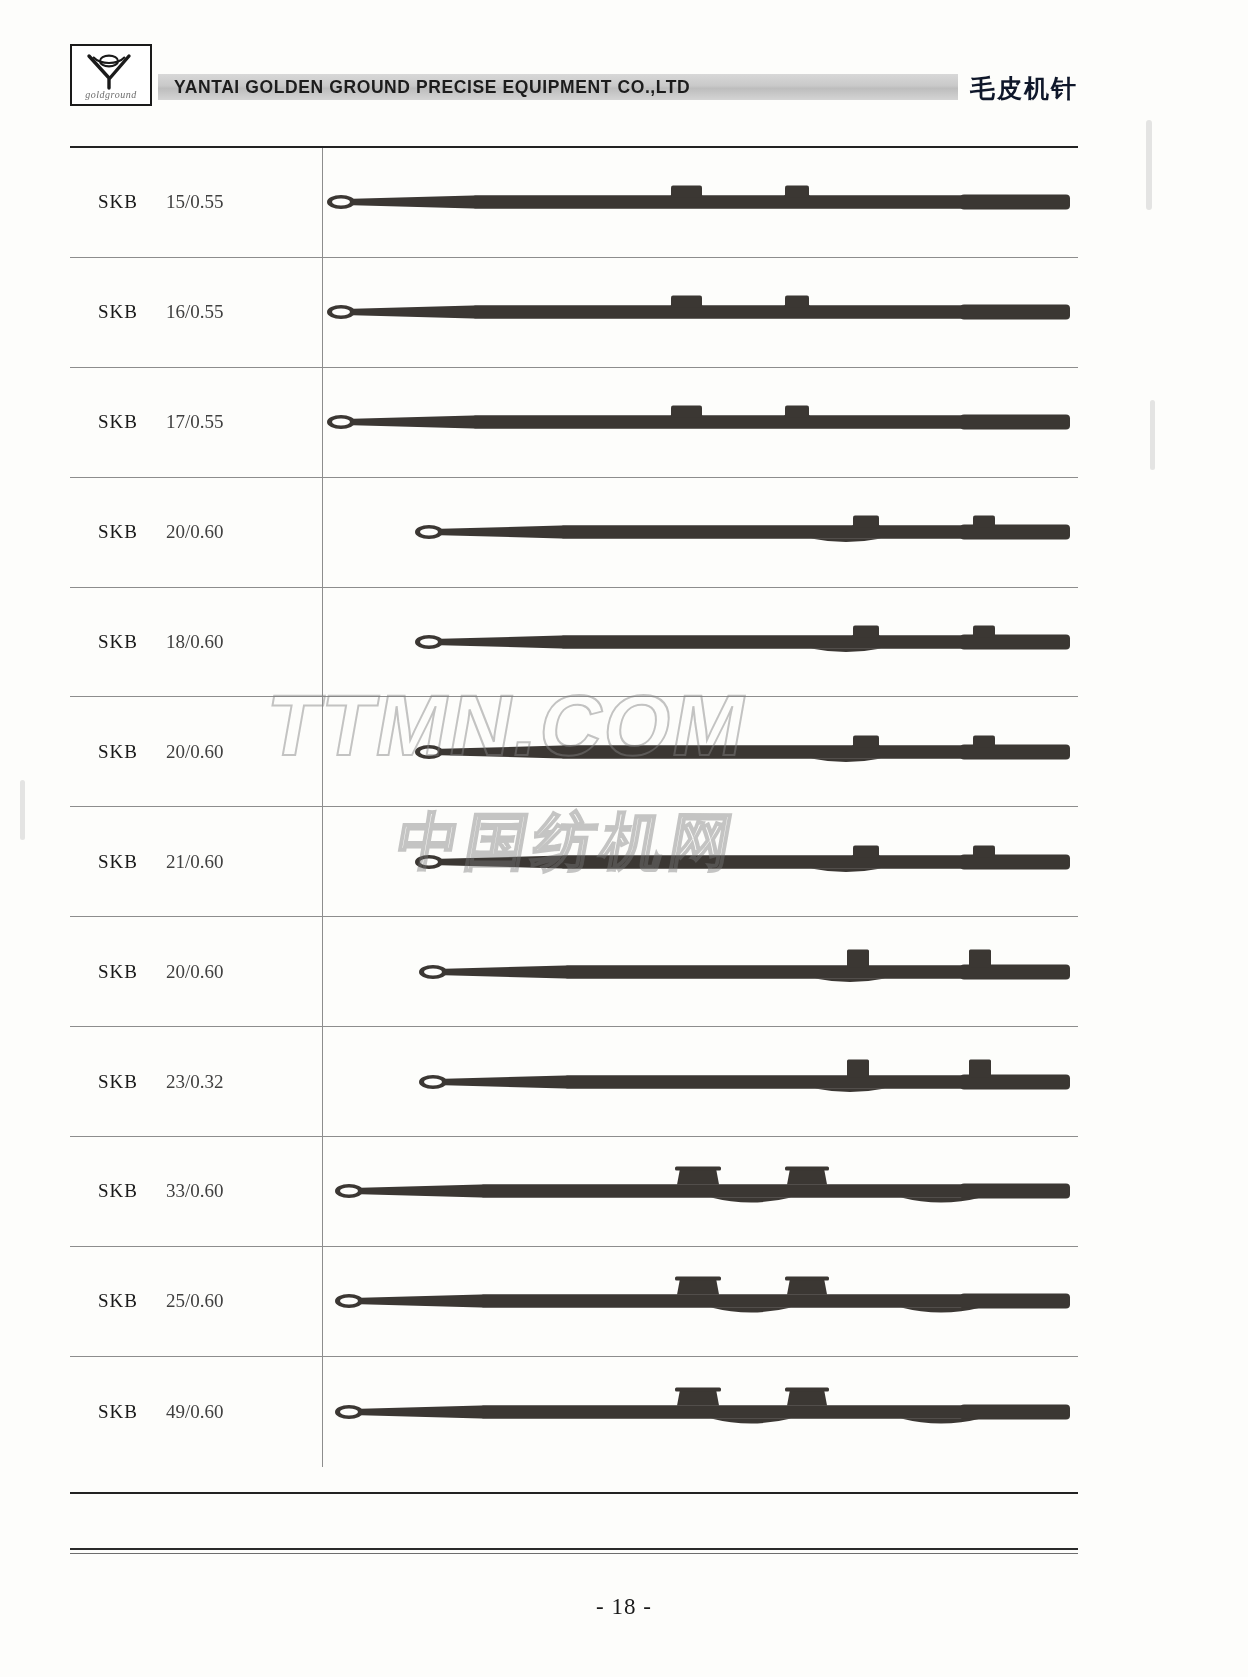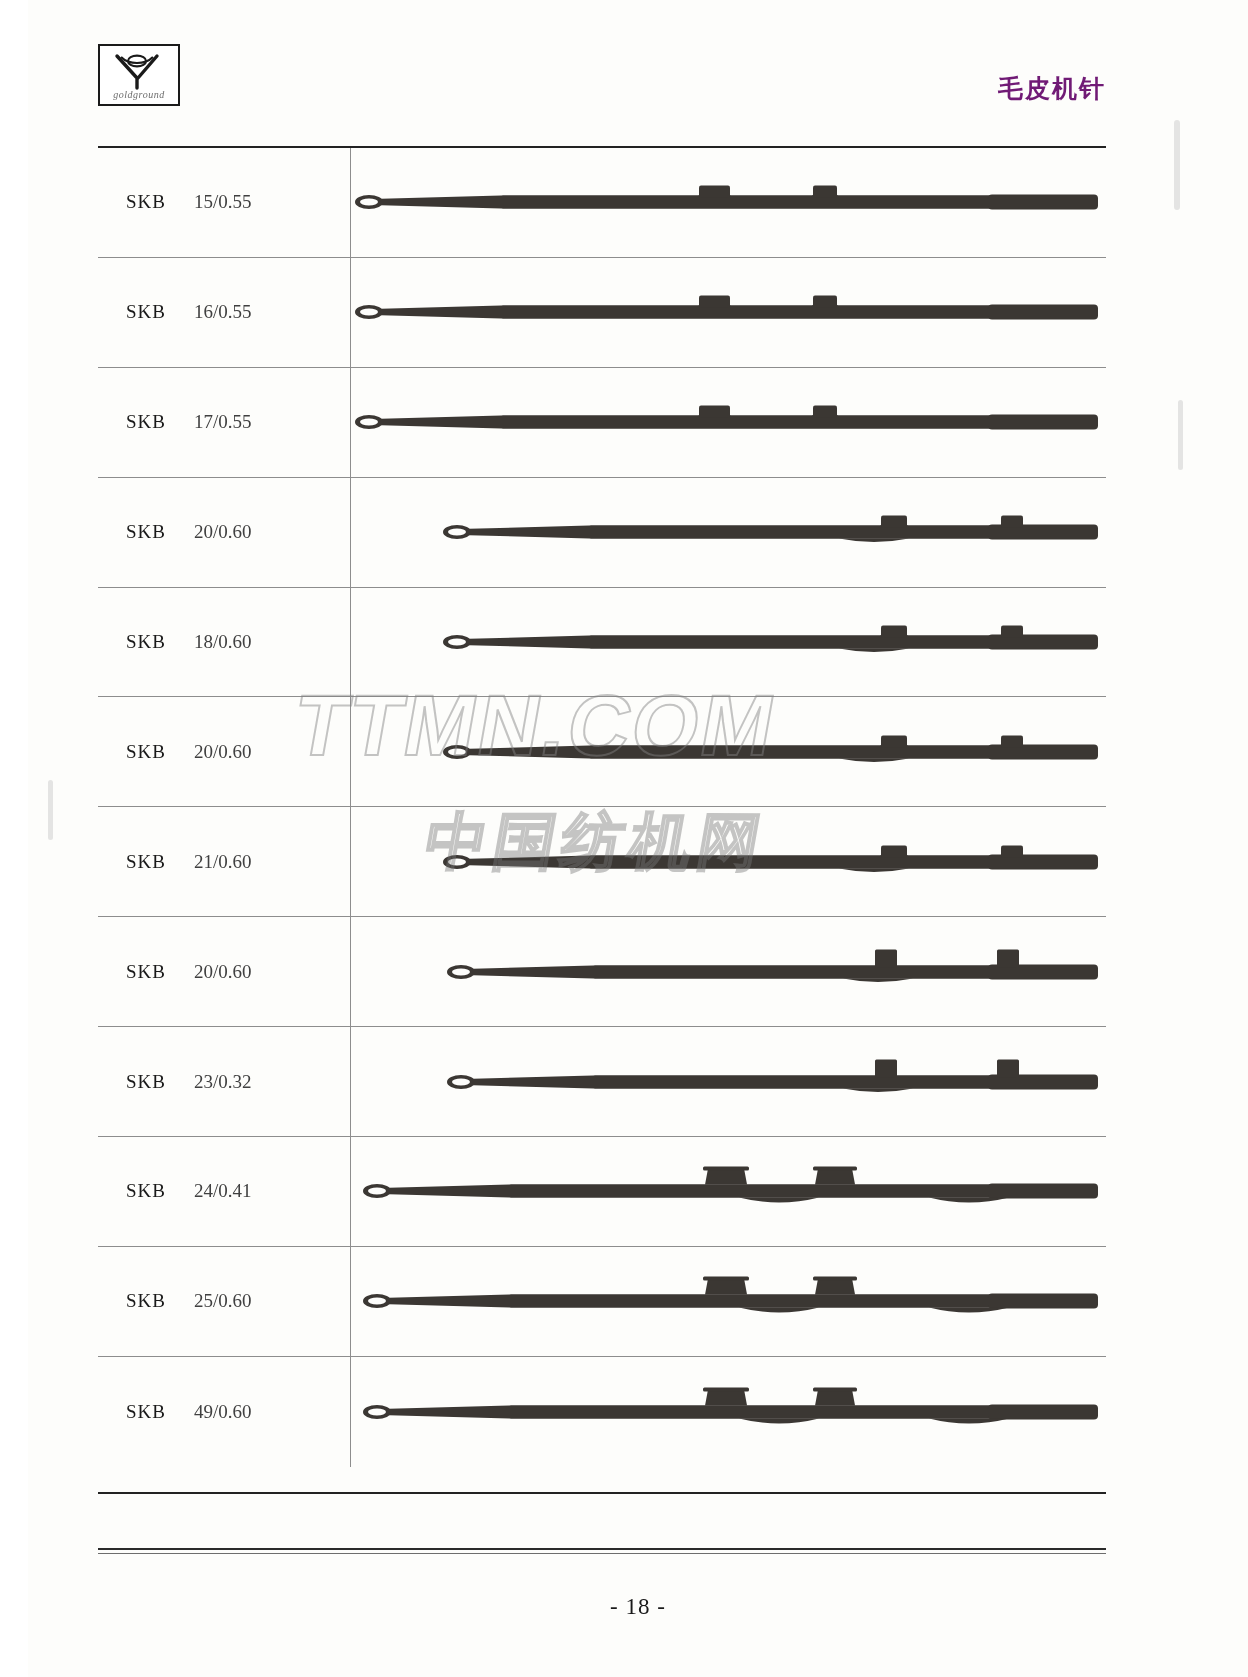--- a/index.html
+++ b/index.html
@@ -12,21 +12,20 @@
     height: 1677px;
     position: relative;
     font-family: "Liberation Serif", serif;
     overflow: hidden;
   }
 
   .page {
     position: absolute;
     inset: 0;
     background: #fdfdfb;
-    margin-left: 28px;
   }
 
   
   .header {
     position: absolute;
     left: 70px;
     top: 44px;
     width: 1008px;
     height: 62px;
   }
@@ -80,21 +79,21 @@
     white-space: nowrap;
   }
   .header-cn {
     position: absolute;
     right: 0;
     top: 28px;
     font-family: "DejaVu Sans", sans-serif;
     font-weight: bold;
     font-size: 25px;
     letter-spacing: 2px;
-    color: #701a75;
+    color: #0f172a;
     white-space: nowrap;
   }
 
   
   .table {
     position: absolute;
     left: 70px;
     top: 146px;
     width: 1008px;
     height: 1348px;
@@ -232,20 +231,23 @@
     <div class="logo-box">
       <svg class="logo-mark" width="56" height="40" viewBox="0 0 56 40">
         <path d="M6 4 L26 26 L26 36" stroke="#1a1a1a" stroke-width="3.4" fill="none" stroke-linecap="round"></path>
         <path d="M46 4 L27 26" stroke="#1a1a1a" stroke-width="3.4" fill="none" stroke-linecap="round"></path>
         <path d="M10 5 C18 13, 34 13, 42 5" stroke="#1a1a1a" stroke-width="2.2" fill="none"></path>
         <ellipse cx="26" cy="9" rx="9" ry="5.4" fill="none" stroke="#1a1a1a" stroke-width="2.2"></ellipse>
       </svg>
       <div class="logo-sub">goldground</div>
     </div>
 
+    <div class="header-bar">
+      <div class="header-bar-text">YANTAI GOLDEN GROUND PRECISE EQUIPMENT CO.,LTD</div>
+    </div>
 
     <div class="header-cn">毛皮机针</div>
   </div>
 
   <div class="table" id="table">
       <div class="row">
         <div class="divider"></div>
         <div class="cell-code">SKB</div>
         <div class="cell-size">15/0.55</div>
         <div class="needle-wrap">
@@ -413,21 +415,21 @@
               <rect x="524" y="12.5" width="22" height="18" rx="1.5" ry="1.5"></rect>
               <rect x="646" y="12.5" width="22" height="18" rx="1.5" ry="1.5"></rect>
               <path d="M492 41.5 q35 7 70 0 Z"></path>
             </g>
           </svg>
         </div>
       </div>
       <div class="row">
         <div class="divider"></div>
         <div class="cell-code">SKB</div>
-        <div class="cell-size">24/0.41</div>
+        <div class="cell-size">33/0.60</div>
         <div class="needle-wrap">
           <svg class="needle-svg" viewBox="0 0 755 70" preserveAspectRatio="none">
             <g fill="#3b3733">
               <path d="M12 35 a14 7 0 1 0 28 0 a14 7 0 1 0 -28 0 Z M17 35 a9 3.4 0 1 1 18 0 a9 3.4 0 1 1 -18 0 Z"></path>
               <path d="M38 31.8 L158 28.5 L645 28.5 L645 41.5 L158 41.5 L38 38.2 Z"></path>
               <rect x="158" y="28.5" width="487" height="13" rx="2" ry="2"></rect>
               <rect x="637" y="27.5" width="110" height="15" rx="4" ry="4"></rect>
               <path d="M354 28.5 L357 12.5 L393 12.5 L396 28.5 Z"></path>
               <rect x="352" y="10.5" width="46" height="4" rx="1.5" ry="1.5"></rect>
               <path d="M464 28.5 L467 12.5 L501 12.5 L504 28.5 Z"></path>

